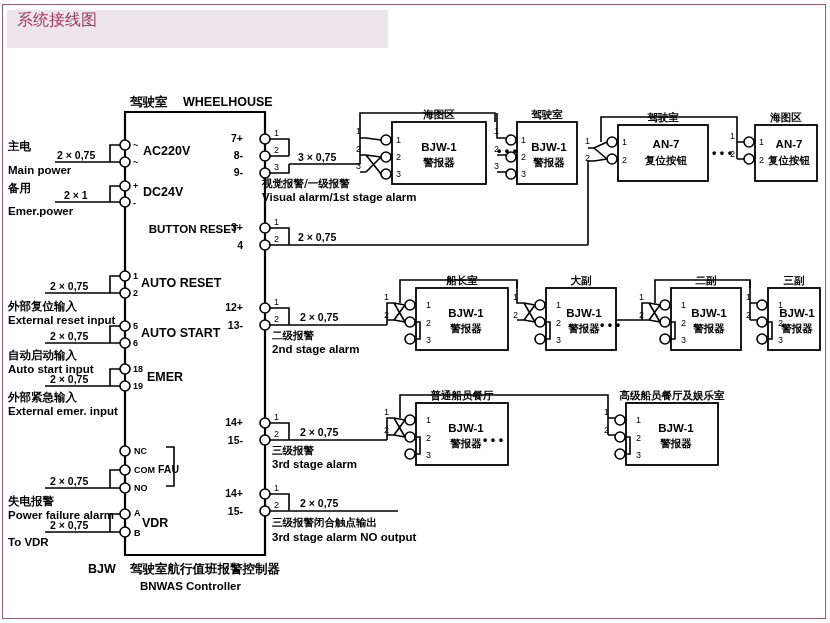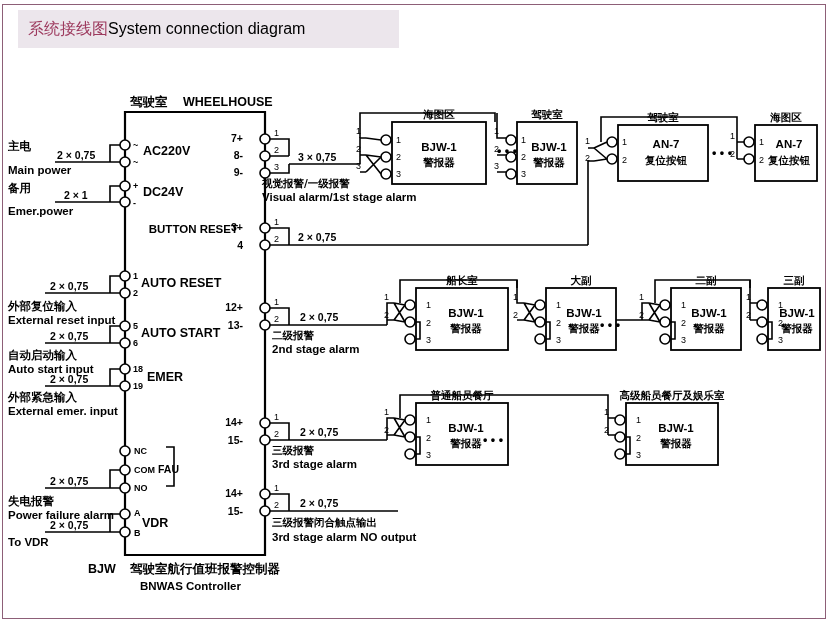--- a/index.html
+++ b/index.html
@@ -7,22 +7,22 @@
   body{
     font-family:"Liberation Sans","DejaVu Sans",sans-serif;
     width:830px;height:623px;overflow:hidden;position:relative;
   }
   #page{position:relative;width:830px;height:623px;box-sizing:border-box;}
   #page-frame{
     position:absolute;left:2px;top:4px;width:824px;height:615px;
     border:1.5px solid #8d5f77;box-sizing:border-box;pointer-events:none;
   }
   #title-bar{
-    position:absolute;left:18px;top:10px;width:381px;height:38px;
-    background:#ece6ec;display:flex;align-items:center;box-sizing:border-box;
+    position:absolute;left:7px;top:10px;width:381px;height:38px;
+    background:#ece6ec;display:flex;box-sizing:border-box;
     padding-left:10px;
   }
   svg#diagram{position:absolute;left:0;top:0;width:830px;height:623px;}
   .ln{stroke:#000;stroke-width:1.6;fill:none;}
   .lnb{stroke:#000;stroke-width:2.2;fill:none;}
   .term{fill:#fff;stroke:#000;stroke-width:1.6;}
   .bx{fill:none;stroke:#000;stroke-width:1.8;}
   .t{font-family:"Liberation Sans",sans-serif;fill:#000;}
   .t-cn{font-family:"DejaVu Sans",sans-serif;fill:#000;font-weight:700;}
   .tn{font-size:9px;}
@@ -33,21 +33,20 @@
 </style>
 </head>
 <body>
 
 <div id="page">
 
   <div id="page-frame" style="border-color: rgb(141, 95, 119);"></div>
 
   <div id="title-bar" style="background: rgb(236, 230, 236);">
     <span id="t-cn" style="color: rgb(157, 58, 94);">系统接线图</span>
-    <span id="t-en">System connection diagram</span>
   </div>
 
   <svg id="diagram" viewBox="0 0 830 623">
 
     <path class="lnb" d="M125,112 L265,112 L265,555 L125,555 L125,112 Z"></path>
 
     <text class="t-cn tlg" x="130" y="106">驾驶室</text>
     <text class="t tlg b" x="183" y="106">WHEELHOUSE</text>
 
     <circle class="term" cx="125" cy="145" r="5"></circle>

